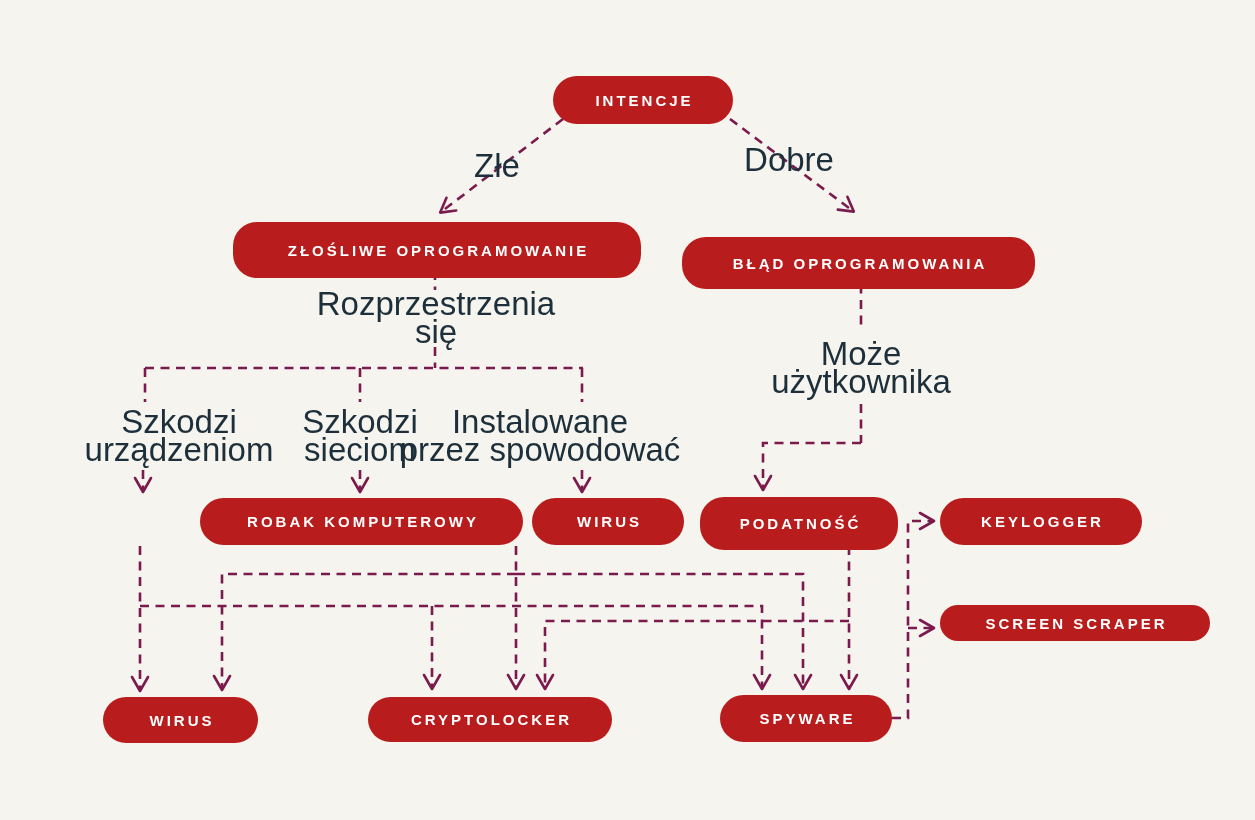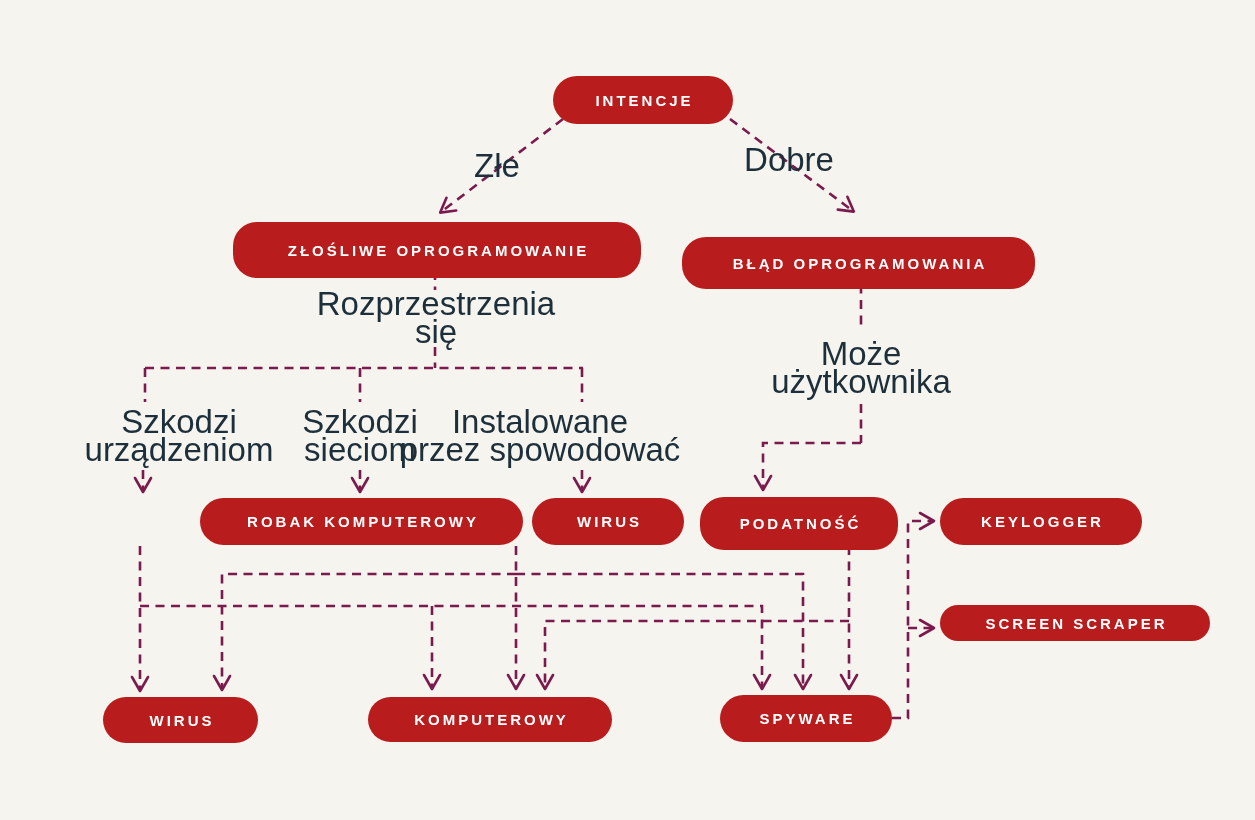--- a/index.html
+++ b/index.html
@@ -68,21 +68,21 @@
 
   <div class="node" style="left:553px;top:76px;width:180px;height:48px;">INTENCJE</div>
   <div class="node" style="left:233px;top:222px;width:408px;height:56px;">ZŁOŚLIWE OPROGRAMOWANIE</div>
   <div class="node" style="left:682px;top:237px;width:353px;height:52px;">BŁĄD OPROGRAMOWANIA</div>
   <div class="node" style="left:200px;top:498px;width:323px;height:47px;">ROBAK KOMPUTEROWY</div>
   <div class="node" style="left:532px;top:498px;width:152px;height:47px;">WIRUS</div>
   <div class="node" style="left:700px;top:497px;width:198px;height:53px;">PODATNOŚĆ</div>
   <div class="node" style="left:940px;top:498px;width:202px;height:47px;">KEYLOGGER</div>
   <div class="node" style="left:940px;top:605px;width:270px;height:36px;">SCREEN SCRAPER</div>
   <div class="node" style="left:103px;top:697px;width:155px;height:46px;">WIRUS</div>
-  <div class="node" style="left:368px;top:697px;width:244px;height:45px;">KOMPUTEROWY</div>
+  <div class="node" style="left:368px;top:697px;width:244px;height:45px;">CRYPTOLOCKER</div>
   <div class="node" style="left:720px;top:695px;width:172px;height:47px;">SPYWARE</div>
 
   <div class="edge-label" style="left:497px;top:166px;">Złe</div>
   <div class="edge-label" style="left:789px;top:160px;">Dobre</div>
   <div class="edge-label" style="left:436px;top:318px;">Rozprzestrzenia
 się</div>
   <div class="edge-label" style="left:179px;top:436px;">Szkodzi
 urządzeniom</div>
   <div class="edge-label" style="left:360px;top:436px;">Szkodzi
 sieciom</div>

